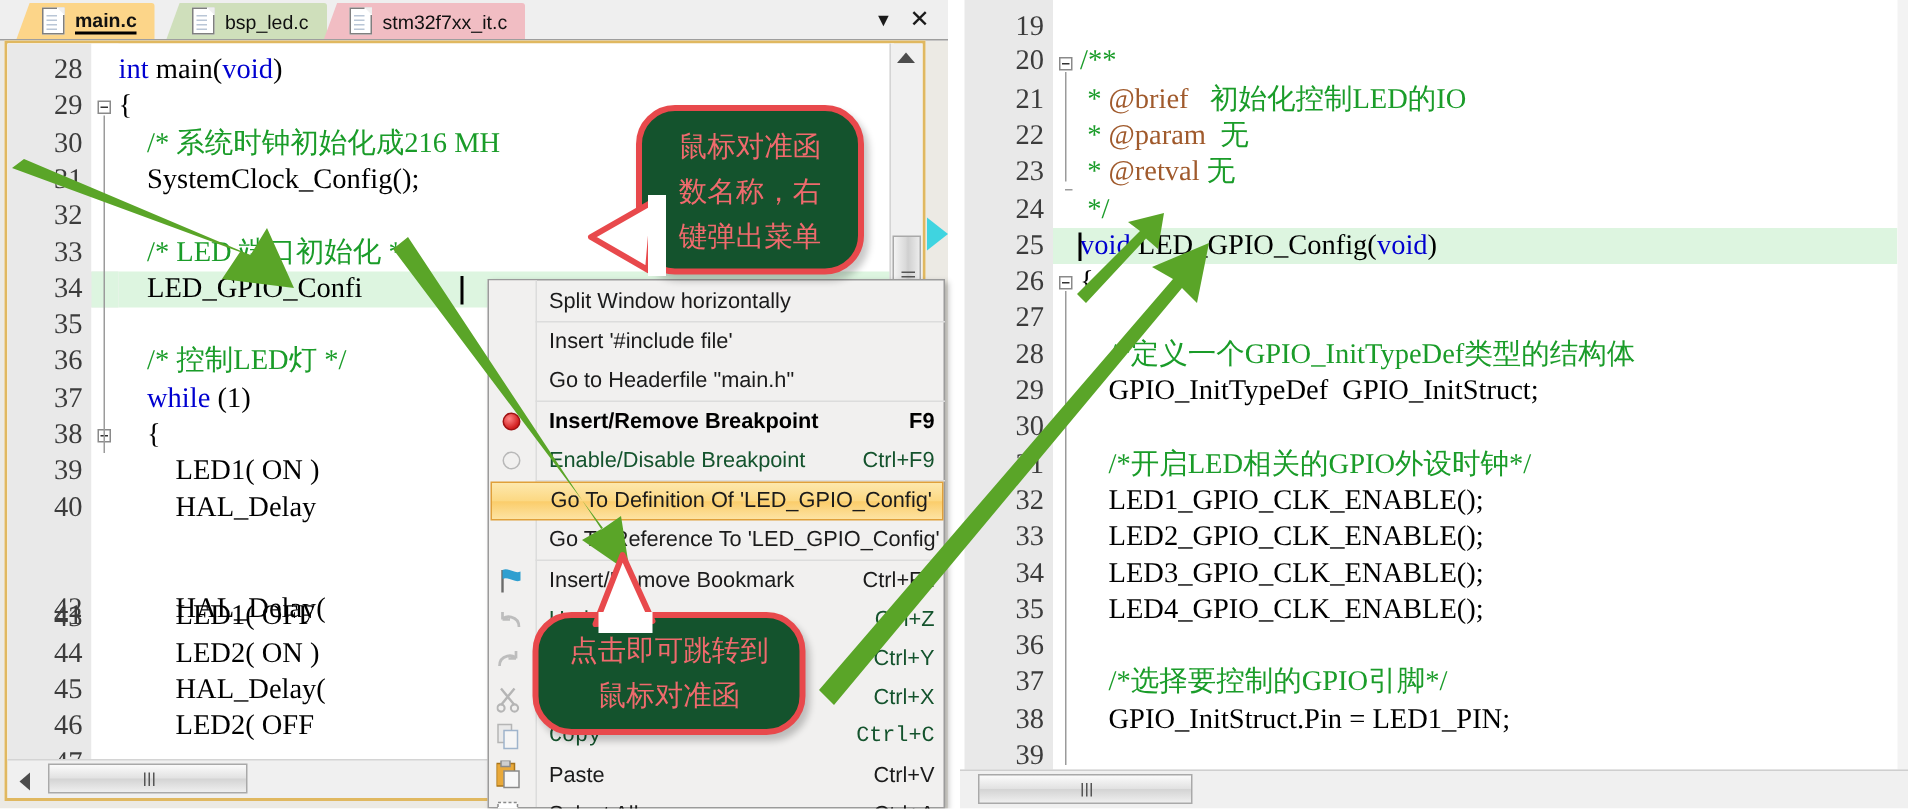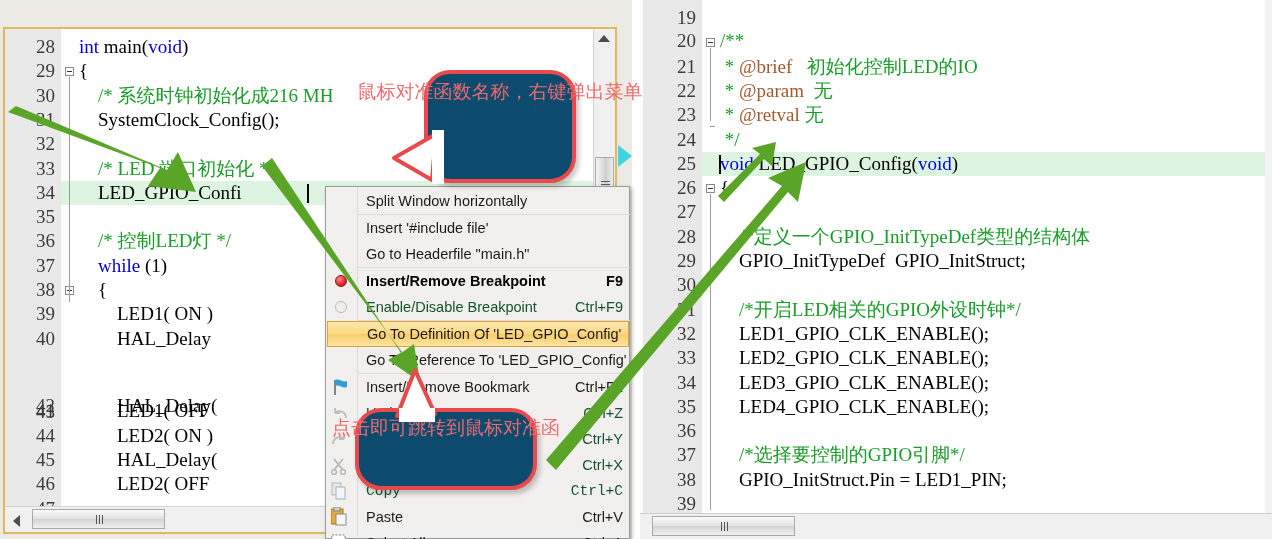--- a/index.html
+++ b/index.html
@@ -270,47 +270,66 @@
     position:absolute; left:9px; top:7px; width:12px; height:12px; border-radius:50%;
     background:#f1f0ef; border:1.5px solid #b8b8b8; box-sizing:border-box;
   }
 
   
   #arrows { position:absolute; left:0; top:0; width:1272px; height:539px; pointer-events:none; }
 
   
   .callout {
     position:absolute;
-    background:#0c4a6e;
+    background:#14532d;
     border:4px solid #e8494c;
     border-radius:26px;
     box-shadow: 3px 4px 5px rgba(0,0,0,0.22);
     color:#ef6a6d;
     font-family:"DejaVu Sans", sans-serif;
     text-align:center;
     box-sizing:border-box;
-    display:flex; flex-direction:row; justify-content:center;
+    display:flex; flex-direction:column; justify-content:center;
   }
   .callout .cl-line { white-space:nowrap; }
   #callout-1 {
     left:424px; top:70px; width:152px; height:113px;
     font-size:19px; line-height:30px; padding-top:2px;
   }
   #callout-2 {
     left:355px; top:408px; width:182px; height:82px;
     font-size:19px; line-height:30px;
   }
 </style>
 </head>
 <body>
 
 <div id="root">
 
   <div id="left-window">
 
+    <div id="tabbar">
+      <div class="tab" id="tab-0">
+        <span class="tab-skew"></span>
+        <span class="tab-doc-icon"></span>
+        <span class="tab-label">main.c</span>
+      </div>
+      <div class="tab" id="tab-1">
+        <span class="tab-skew"></span>
+        <span class="tab-doc-icon"></span>
+        <span class="tab-label">bsp_led.c</span>
+      </div>
+      <div class="tab" id="tab-2">
+        <span class="tab-skew"></span>
+        <span class="tab-doc-icon"></span>
+        <span class="tab-label">stm32f7xx_it.c</span>
+      </div>
+      <div id="tab-menu-btn">▼</div>
+      <div id="tab-close-btn">✕</div>
+    </div>
 
     <div id="left-editor-frame">
       <div id="left-code-area">
         <div id="left-gutter"></div>
         <div id="left-fold-col"></div>
         <div id="left-lines">
             <div class="codeline" style="top: 6px; width: 591px;"><span class="lnum">28</span><span class="ctext"><span class="kw">int</span> main(<span class="kw">void</span>)</span></div>
             <div class="codeline" style="top: 30.3px; width: 591px;"><span class="lnum">29</span><span class="ctext">{</span></div>
             <div class="codeline" style="top: 54.6px; width: 591px;"><span class="lnum">30</span><span class="ctext"><span class="cm">    /* 系统时钟初始化成216 MH</span></span></div>
             <div class="codeline" style="top: 78.9px; width: 591px;"><span class="lnum">31</span><span class="ctext">    SystemClock_Config();</span></div>

